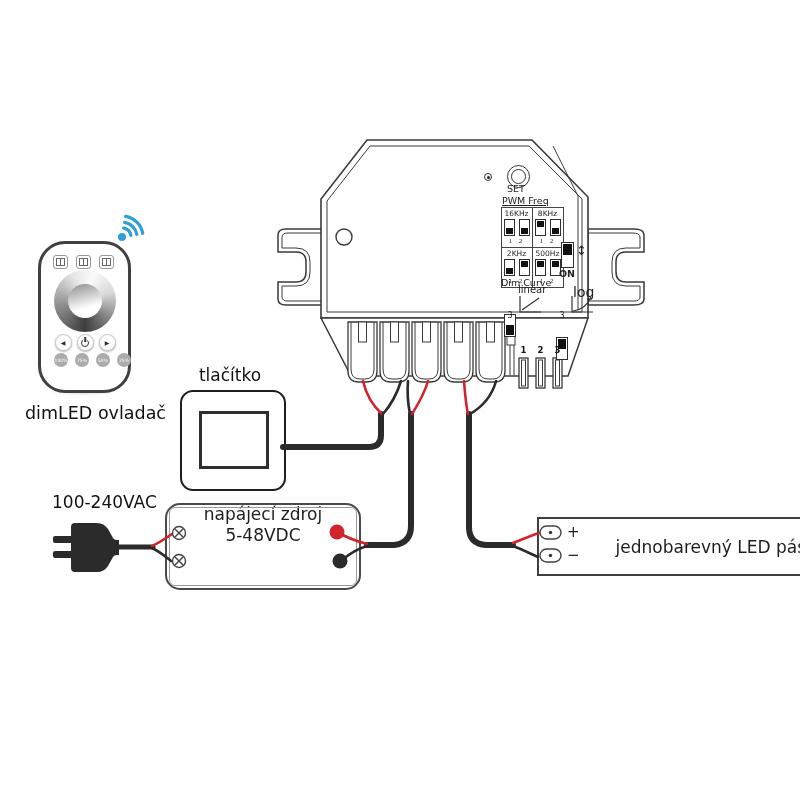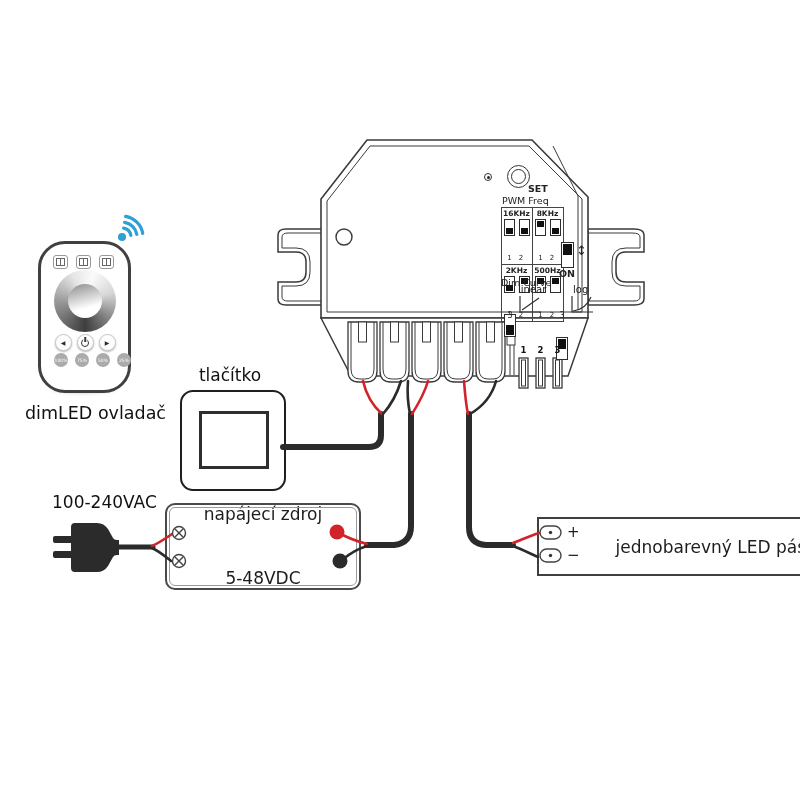--- a/index.html
+++ b/index.html
@@ -3,22 +3,22 @@
 <meta charset="utf-8">
 <style>
   html,body{margin:0;padding:0;background:#fff;}
   #canvas{position:relative;width:800px;height:800px;background:#fff;overflow:hidden;
           font-family:"DejaVu Sans","Liberation Sans",sans-serif;color:#1a1a1a;}
   .abs{position:absolute;}
   svg.layer{position:absolute;left:0;top:0;z-index:2;}
   .z1{z-index:1;} .z3{z-index:3;}
 
   
-  .psu-box{left:165px;top:503px;width:192px;height:83px;border:2px solid #4a4a4a;border-radius:10px;
-           display:flex;flex-direction:column;align-items:center;justify-content:space-between;gap:2px;}
+  .psu-box{left:165px;top:503px;width:192px;height:83px;border:2px solid #4a4a4a;border-radius:15px;
+           display:flex;flex-direction:column;align-items:center;justify-content:flex-start;gap:2px;}
   .psu-box::after{content:"";position:absolute;inset:2px;border:1px solid #9a9a9a;border-radius:6px;pointer-events:none;}
   .psu-line{font-size:17px;line-height:19px;color:#1d1d1d;}
   .led-box{left:537px;top:517px;width:248px;height:55px;border:2px solid #3f3f3f;
            display:flex;align-items:center;justify-content:center;padding-left:58px;box-sizing:content-box;}
   .led-label{font-size:17px;color:#1d1d1d;}
   .led-sign{position:absolute;font-size:15px;color:#1d1d1d;z-index:3;}
   .btn-box{left:180px;top:390px;width:102px;height:97px;border:2.5px solid #1f1f1f;border-radius:13px;}
   .btn-inner{position:absolute;left:17px;top:19px;width:64px;height:52px;border:3px solid #2e2e2e;}
 
   
@@ -42,27 +42,27 @@
   .pwr::after{content:"";position:absolute;left:50%;top:-3px;transform:translateX(-50%);width:1.5px;height:5px;background:#3a3a3a;box-shadow:0 0 0 1px #fff;}
   .pct-btn{position:absolute;top:109px;width:14px;height:14px;border-radius:50%;background:#ababab;
            color:#fff;font-size:4.5px;display:flex;align-items:center;justify-content:center;}
   .remote-shadow{left:46px;top:385px;width:74px;height:10px;
            background:radial-gradient(ellipse at 50% 50%,rgba(0,0,0,.28),rgba(0,0,0,0) 70%);filter:blur(1.5px);z-index:1;}
 
   
   .small{font-size:9.5px;line-height:10px;color:#222;white-space:nowrap;}
   .pwm-grid{left:501px;top:207px;width:62px;display:grid;grid-template-columns:31px 31px;z-index:3;}
   .pwm-cell{border:1px solid #444;margin:-0.5px;display:flex;flex-direction:column;align-items:center;padding:1px 0 2px;background:transparent;}
-  .pwm-cell .cl{font-size:7.5px;line-height:9px;color:#222;white-space:nowrap;font-weight:bold;}
+  .pwm-cell .cl{font-size:7.5px;line-height:9px;color:#222;white-space:nowrap;}
   .dips{display:flex;gap:4px;margin-top:1px;}
   .dip{position:relative;width:9px;height:15px;border:1px solid #2e2e2e;background:#fff;}
   .dip::after{content:"";position:absolute;left:1px;right:1px;height:6px;background:#111;}
   .dip[data-pos="up"]::after{top:1px;}
   .dip[data-pos="down"]::after{bottom:1px;}
-  .dipscale{font-size:7px;letter-spacing:2.5px;line-height:8px;color:#222;margin-top:18px;white-space:nowrap;}
+  .dipscale{font-size:7px;letter-spacing:2.5px;line-height:8px;color:#222;margin-top:1px;white-space:nowrap;font-family:Liberation Serif, serif;}
   .vswitch{position:relative;width:13px;height:26px;border:1.3px solid #2e2e2e;background:#fff;box-sizing:border-box;}
   .vswitch::after{content:"";position:absolute;left:1px;right:1px;height:11px;background:#111;}
   .vswitch[data-pos="up"]::after{top:1px;}
   .vswitch2{position:relative;width:12px;height:23px;border:1.2px solid #2e2e2e;background:#fff;box-sizing:border-box;}
   .vswitch2::after{content:"";position:absolute;left:1px;right:1px;height:10px;background:#111;}
   .vswitch2[data-pos="up"]::after{top:1px;}
   .vswitch2[data-pos="down"]::after{bottom:1px;}
   .tinynum{font-size:8px;color:#222;text-align:center;}
   .set-btn{left:507px;top:165px;width:23px;height:23px;border:1.5px solid #333;border-radius:50%;z-index:3;box-sizing:border-box;}
   .set-btn::after{content:"";position:absolute;inset:3px;border:1.3px solid #333;border-radius:50%;}
@@ -234,23 +234,23 @@
   </div>
 
   <div class="abs led-box z1">
     <span class="led-label">jednobarevný LED pásek</span>
   </div>
   <span class="abs led-sign" style="left:567px;top:523px;">+</span>
   <span class="abs led-sign" style="left:567px;top:546px;">−</span>
 
   <div class="abs led-dot"></div>
   <div class="abs set-btn"></div>
-  <span class="abs small z3" style="left:528px;top:184px;font-weight:bold;">SET</span>
-
-  <span class="abs small z3" style="left:502px;top:196px;">PWM Freq</span>
+  <span class="abs small z3" style="left:507px;top:184px;">SET</span>
+
+  <span class="abs small z3" style="left:502px;top:196px;text-decoration:underline;">PWM Freq</span>
 
   <div class="abs pwm-grid">
     <div class="pwm-cell">
       <span class="cl">16KHz</span>
       <span class="dips">
         <span class="dip" data-pos="down"></span>
         <span class="dip" data-pos="down"></span>
       </span>
       <span class="dipscale">1 2</span>
     </div>
@@ -287,21 +287,21 @@
   <span class="abs small z3" style="left:501px;top:278px;">Dim Curve</span>
   <div class="abs vswitch2 z3" style="left:504px;top:288px;" data-pos="down"></div>
   <span class="abs tinynum z3" style="left:504px;top:311px;width:12px;">3</span>
   <span class="abs z3" style="left:518px;top:284px;font-size:10px;color:#222;">linear</span>
   <svg class="abs z3" style="left:517px;top:294px;" width="26" height="21">
     <path d="M3,2 L3,18 L24,18" stroke="#333" fill="none" stroke-width="1.2"></path>
     <path d="M5,16 L22,4" stroke="#333" fill="none" stroke-width="1.2"></path>
   </svg>
   <div class="abs vswitch2 z3" style="left:556px;top:288px;" data-pos="up"></div>
   <span class="abs tinynum z3" style="left:556px;top:311px;width:12px;">3</span>
-  <span class="abs z3" style="left:573px;top:284px;font-size:10px;color:#222;">log</span>
+  <span class="abs z3" style="left:573px;top:284px;font-size:14px;color:#222;">log</span>
   <svg class="abs z3" style="left:569px;top:294px;" width="26" height="21">
     <path d="M3,2 L3,18 L24,18" stroke="#333" fill="none" stroke-width="1.2"></path>
     <path d="M4,17 C13,16 19,10 22,3" stroke="#333" fill="none" stroke-width="1.2"></path>
   </svg>
 
   <span class="abs pin-num" style="left:519px;top:345px;">1</span>
   <span class="abs pin-num" style="left:536px;top:345px;">2</span>
   <span class="abs pin-num" style="left:553px;top:345px;">3</span>
 
 </div>

